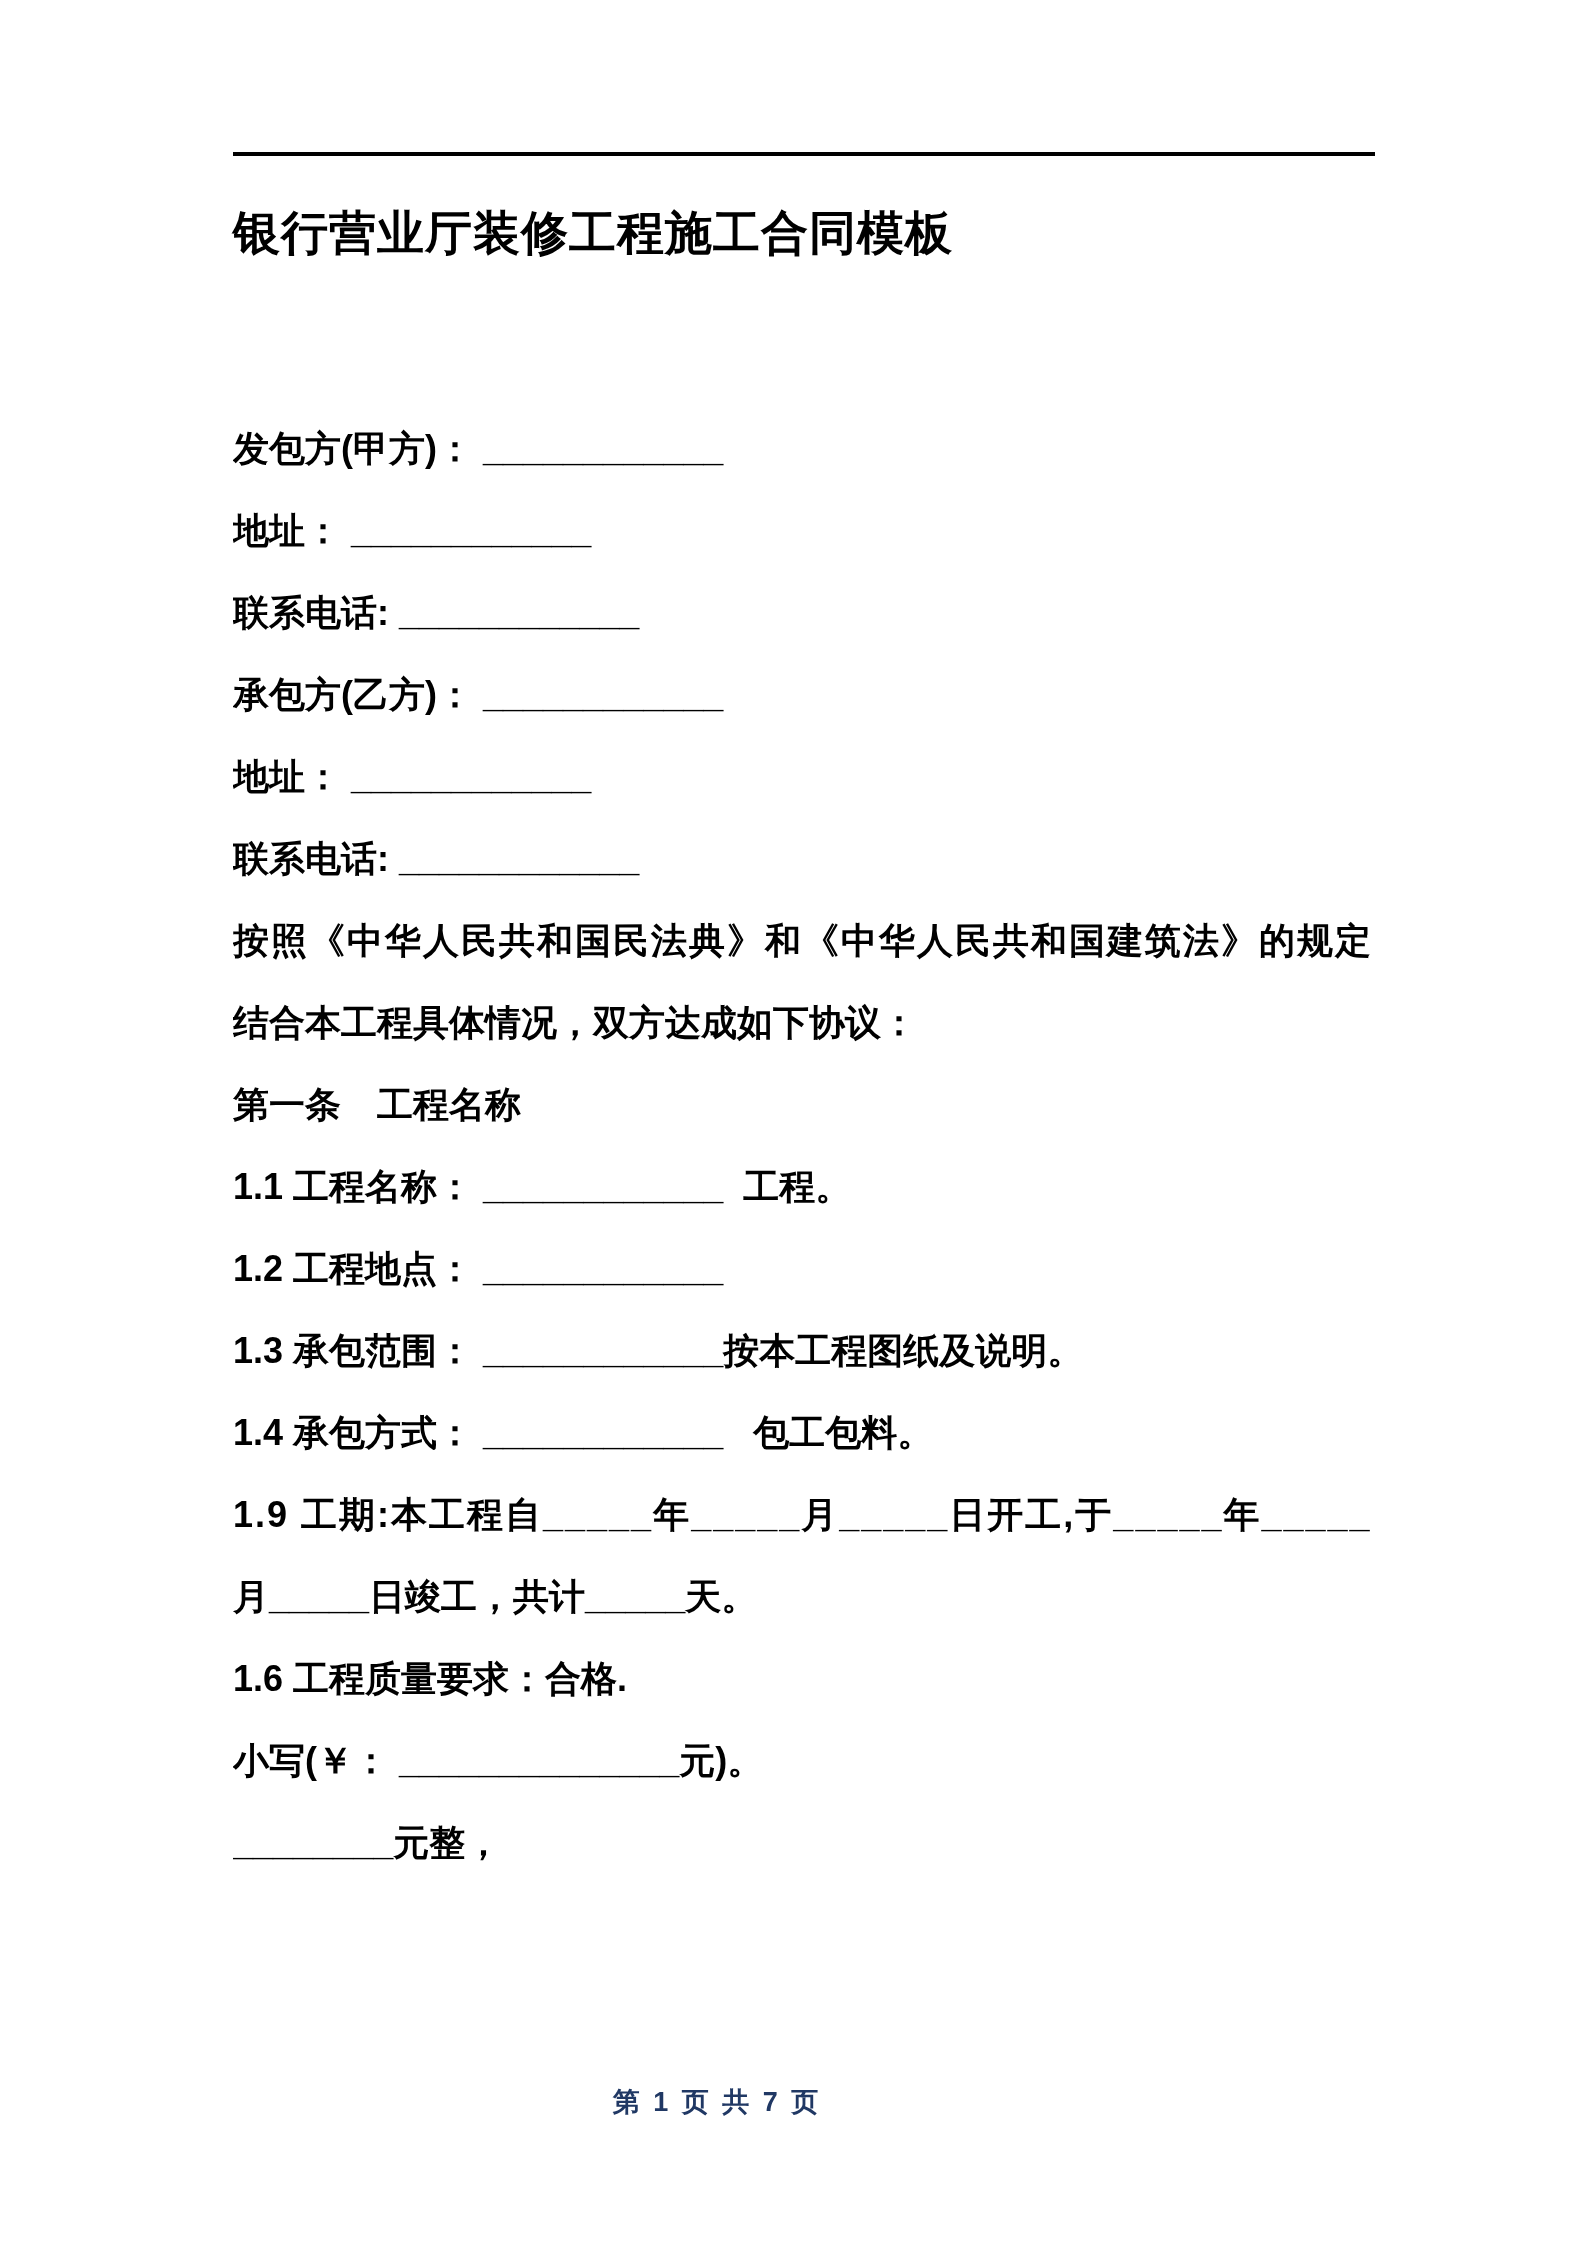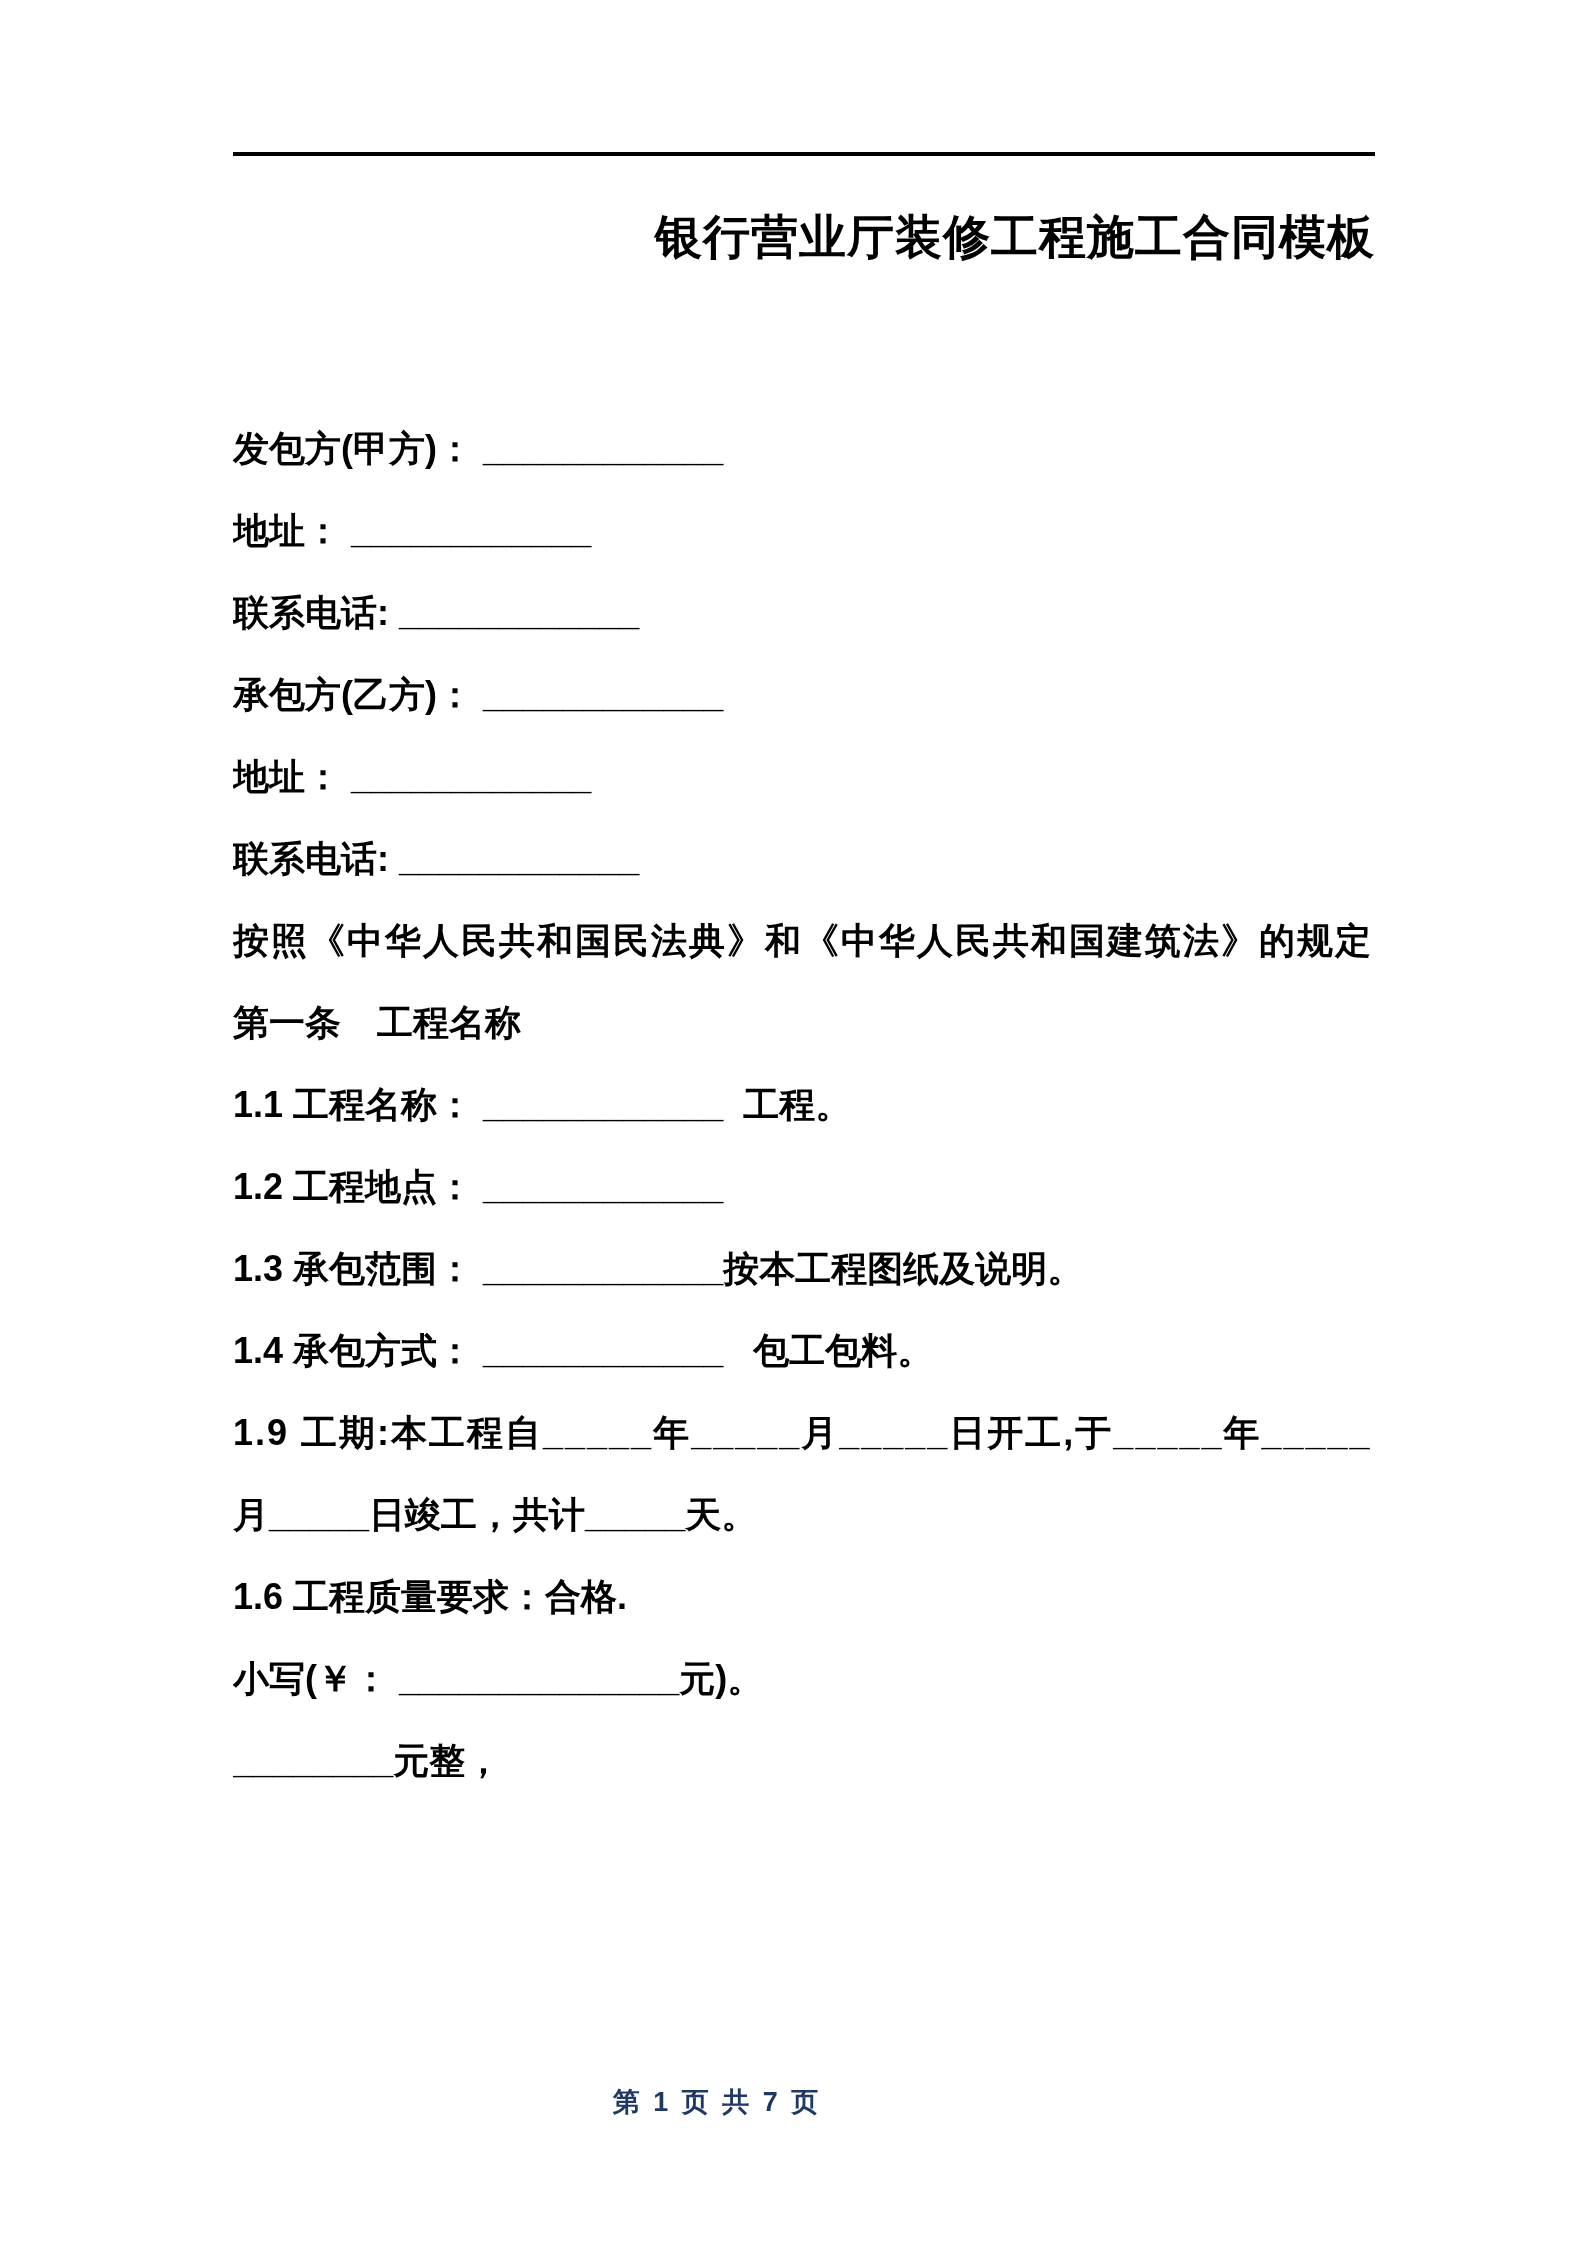--- a/index.html
+++ b/index.html
@@ -26,23 +26,24 @@
     background: #000000;
   }
   .doc-title {
     position: absolute;
     left: 233px;
     top: 196px;
     width: 1142px;
     margin: 0;
     font-size: 47px;
     line-height: 82px;
-    text-align: right;
+    text-align: left;
     white-space: pre;
     letter-spacing: 1px;
+    font-family: Liberation Mono, monospace;
   }
   .content {
     position: absolute;
     left: 233px;
     top: 408px;
     width: 1140px;
   }
   .line {
     height: 82px;
     line-height: 82px;
@@ -76,20 +77,21 @@
   <h1 class="doc-title">银行营业厅装修工程施工合同模板</h1>
 
   <div class="content">
     <div class="line">发包方(甲方)： ____________</div>
     <div class="line">地址： ____________</div>
     <div class="line">联系电话: ____________</div>
     <div class="line">承包方(乙方)： ____________</div>
     <div class="line">地址： ____________</div>
     <div class="line">联系电话: ____________</div>
     <div class="line ls2">按照《中华人民共和国民法典》和《中华人民共和国建筑法》的规定，</div>
+    <div class="line">结合本工程具体情况，双方达成如下协议：</div>
     <div class="line">第一条　工程名称</div>
     <div class="line">1.1 工程名称： ____________  工程。</div>
     <div class="line">1.2 工程地点： ____________</div>
     <div class="line">1.3 承包范围： ____________按本工程图纸及说明。</div>
     <div class="line">1.4 承包方式： ____________   包工包料。</div>
     <div class="line ls2">1.9 工期:本工程自_____年_____月_____日开工,于_____年_____</div>
     <div class="line">月_____日竣工，共计_____天。</div>
     <div class="line">1.6 工程质量要求：合格.</div>
     <div class="line">小写(￥： ______________元)。</div>
     <div class="line">________元整，</div>

